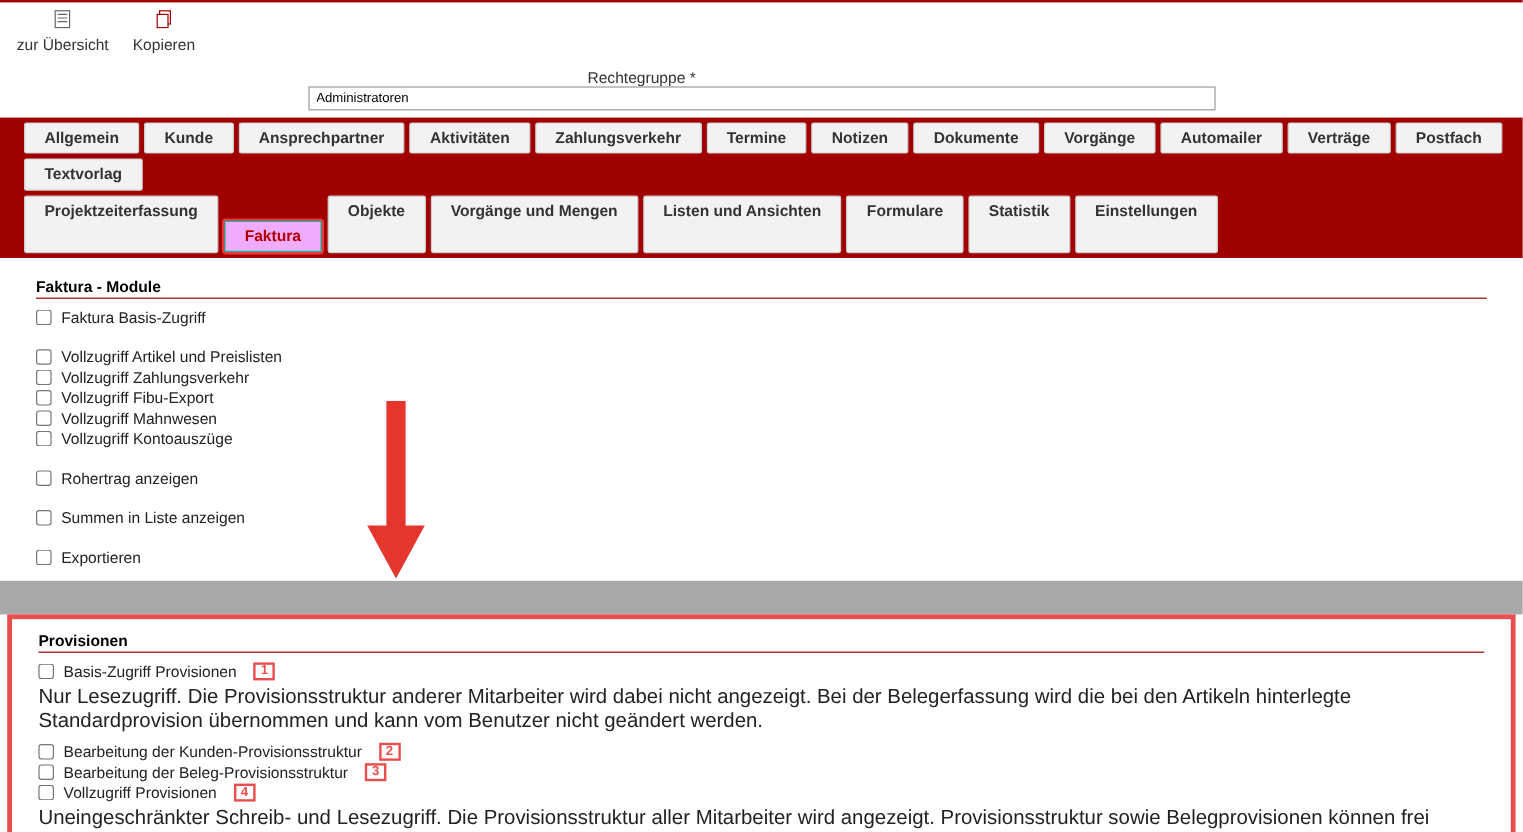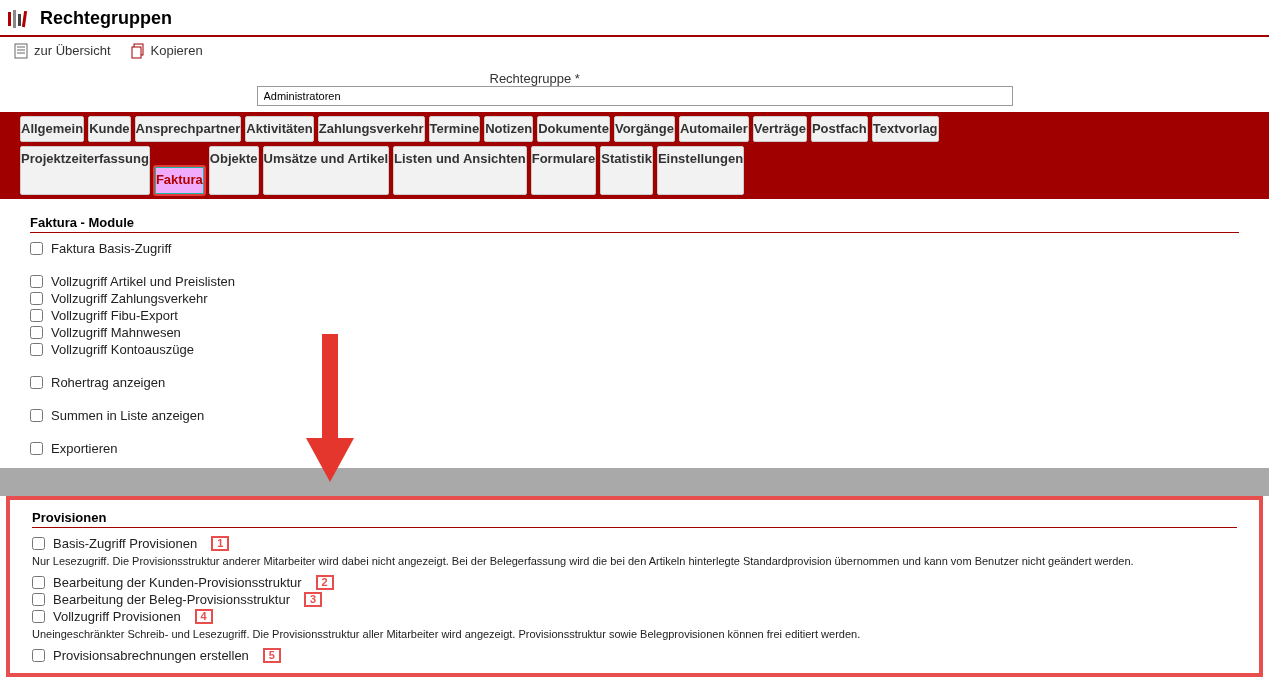--- a/index.html
+++ b/index.html
@@ -2,57 +2,48 @@
 <html><head>
 <meta charset="utf-8">
 <style>
 * { box-sizing: border-box; margin: 0; padding: 0; }
 body { font-family: Arial, sans-serif; font-size: 13px; background: #fff; width: 1269px; }
 .header { display: flex; align-items: center; padding: 8px 8px 6px 8px; }
 .logo { width: 20px; height: 18px; margin-right: 12px; }
 .page-title { font-size: 18px; font-weight: bold; color: #000; }
 .divider-red { height: 2px; background: #a00000; }
 .toolbar { display: flex; align-items: center; gap: 20px; padding: 6px 14px; }
-.tool-item { display: flex; gap: 6px; cursor: pointer; color: #333; }
+.tool-item { display: flex; align-items: center; gap: 6px; cursor: pointer; color: #333; flex-direction: column; }
 .tool-icon { width: 14px; height: 16px; }
 .field-row { display: flex; align-items: center; padding: 6px 10px; flex-direction: column; }
 .field-label { width: 290px; color: #333; }
 .field-input { border: 1px solid #999; padding: 3px 6px; width: 756px; font-size: 11px; }
 .tabs-wrap { background: #a00000; padding: 4px 4px 4px 20px; }
 .tabs-row { display: flex; flex-wrap: wrap; gap: 4px; row-gap: 4px; }
-.tab { background: #f2f2f2; border: 1px solid #ccc; border-radius: 2px; padding: 5px 0; font-size: 13px; font-weight: bold; color: #333; cursor: pointer; white-space: nowrap; line-height: 1.1; text-align: center; }
+.tab { background: #f2f2f2; border: 1px solid #ccc; border-radius: 2px; padding: 5px 16px; font-size: 13px; font-weight: bold; color: #333; cursor: pointer; white-space: nowrap; line-height: 1.1; text-align: center; }
 .tab.active { color: #b00000; border: 2px solid #14b8a6; background: #f0abfc; outline: 2px solid #e63a3a; outline-offset: -1px; margin-top: 20px; }
 .section { padding: 16px 30px 10px 30px; }
 .sect-title { font-size: 13px; font-weight: bold; color: #000; margin-bottom: 2px; }
 .divider-thin { height: 1px; background: #a00000; margin-bottom: 8px; }
 .chk-row { display: flex; align-items: center; gap: 8px; margin: 2px 0; }
 .chk-row input[type=checkbox] { width: 13px; height: 13px; }
 .chk-label { color: #222; }
-.help-text { color: #222; margin: 4px 0 8px 0; font-size: 11px; }
+.help-text { color: #222; margin: 4px 0 8px 0; font-size: 17px; }
 .gap { height: 14px; }
 .gray-band { height: 28px; background: #a9a9a9; }
 .prov-box { border: 4px solid #e94e4e; margin: 0 6px 8px 6px; padding: 10px 22px 8px 22px; position: relative; }
 .num-box { display: inline-flex; align-items: center; justify-content: center; border: 2px solid #e94e4e; color: #e94e4e; font-size: 11px; font-weight: bold; width: 18px; height: 15px; margin-left: 6px; }
 .arrow-wrap { position: absolute; left: 300px; top: 334px; pointer-events: none; }
 .container { position: relative; }
 </style>
 </head>
 <body>
 
 <div class="container">
 
-  <div class="header">
-    <svg class="logo" viewBox="0 0 20 18">
-      <rect x="0" y="2" width="3" height="14" fill="#b00000"></rect>
-      <rect x="5" y="0" width="3" height="18" fill="#888"></rect>
-      <rect x="10" y="4" width="3" height="12" fill="#444"></rect>
-      <rect x="15" y="1" width="3" height="16" fill="#b00000" transform="rotate(8 16 9)"></rect>
-    </svg>
-    <div class="page-title">Rechtegruppen</div>
-  </div>
   <div class="divider-red"></div>
 
   <div class="toolbar">
     <div class="tool-item">
       <svg class="tool-icon" viewBox="0 0 14 16">
           <rect x="1" y="1" width="12" height="14" fill="none" stroke="#666" stroke-width="1"></rect>
           <line x1="3" y1="4" x2="11" y2="4" stroke="#666"></line>
           <line x1="3" y1="7" x2="11" y2="7" stroke="#666"></line>
           <line x1="3" y1="10" x2="11" y2="10" stroke="#666"></line>
         </svg>
@@ -86,21 +77,21 @@
         <div class="tab">Automailer</div>
         <div class="tab">Verträge</div>
         <div class="tab">Postfach</div>
         <div class="tab">Textvorlag</div>
       </div>
     <div style="height:4px"></div>
     <div class="tabs-row" id="tabs-r2">
         <div class="tab">Projektzeiterfassung</div>
         <div class="tab active">Faktura</div>
         <div class="tab">Objekte</div>
-        <div class="tab">Umsätze und Artikel</div>
+        <div class="tab">Vorgänge und Mengen</div>
         <div class="tab">Listen und Ansichten</div>
         <div class="tab">Formulare</div>
         <div class="tab">Statistik</div>
         <div class="tab">Einstellungen</div>
       </div>
   </div>
 
   <div class="section">
     <div class="sect-title">Faktura - Module</div>
     <div class="divider-thin"></div>

